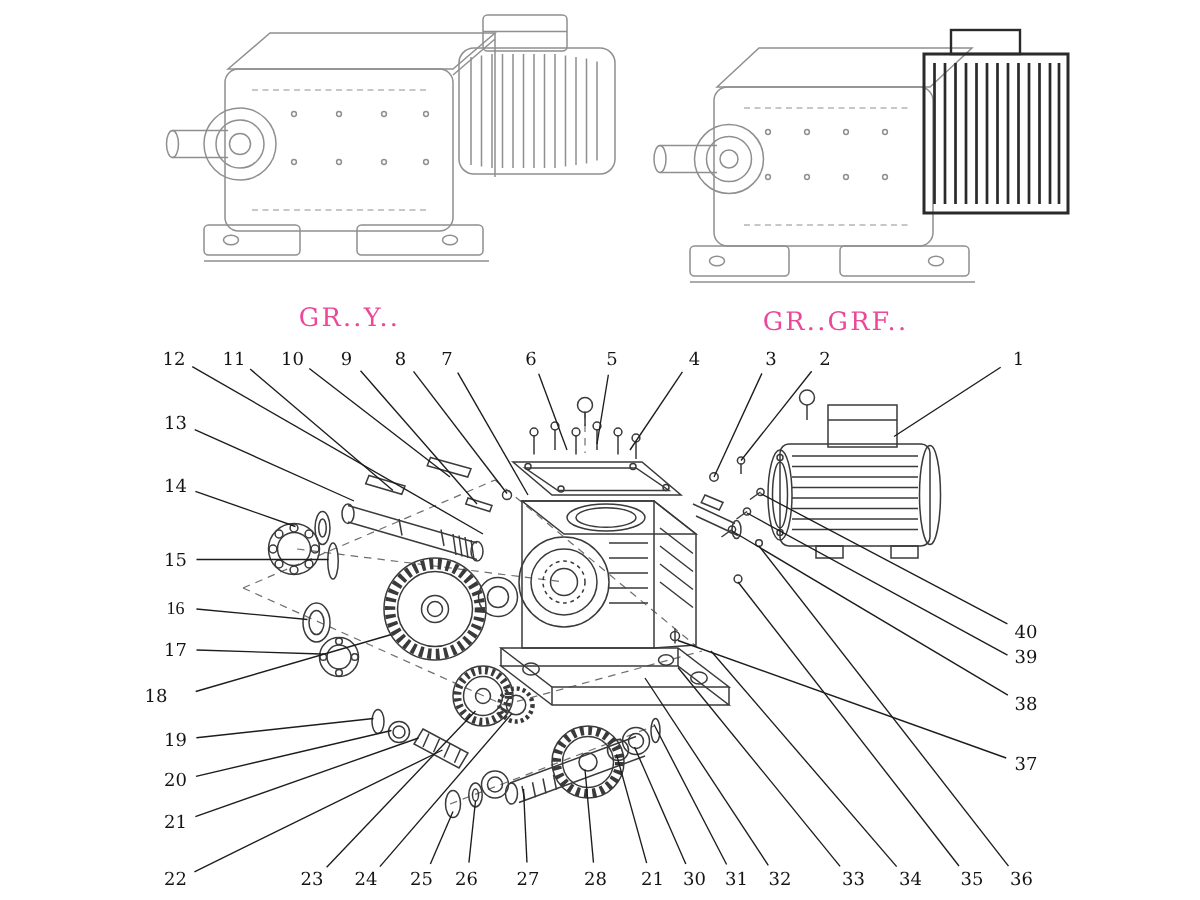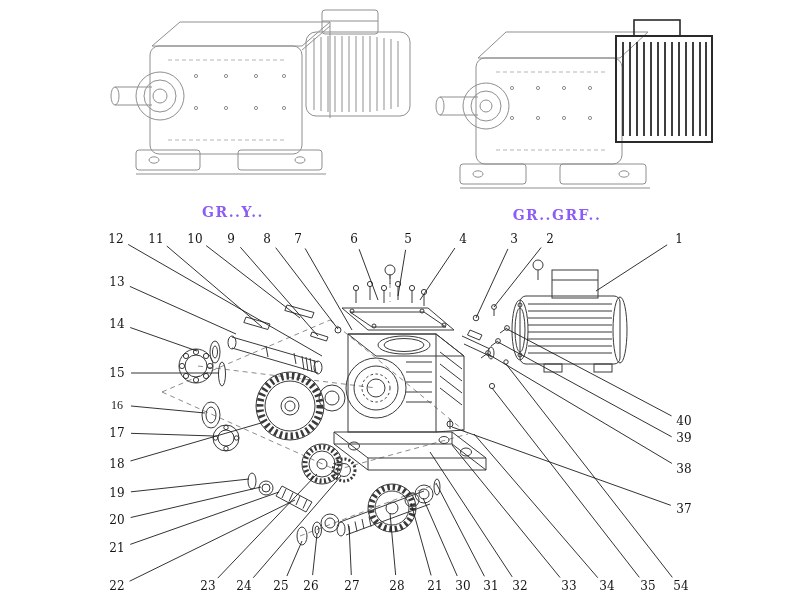--- a/index.html
+++ b/index.html
@@ -1,20 +1,20 @@
 <!DOCTYPE html>
 <html><head>
 <meta charset="utf-8">
 <style>
   html,body{margin:0;padding:0;background:#fff;}
   .page{position:relative;width:800px;height:600px;background:#ffffff;overflow:hidden;
         font-family:"DejaVu Serif", serif;}
   svg.scene{position:absolute;left:0;top:0;width:800px;height:600px;}
-  .variant-title{position:absolute;transform:translate(-50%,-50%);font-weight:bold;
-        font-size:14px;letter-spacing:1.5px;color:#8b5cf6;white-space:nowrap;}
+  .variant-title{position:absolute;transform:translate(-50%,-50%);font-weight:normal;
+        font-size:17px;letter-spacing:1.5px;color:#ec4899;white-space:nowrap;}
   .callout{position:absolute;transform:translate(-50%,-50%);font-size:12px;color:#141414;
         line-height:1;white-space:nowrap;}
   .callouts-layer{position:absolute;left:0;top:0;width:100%;height:100%;pointer-events:none;}
 </style>
 </head>
 <body>
 
 <div class="page">
 
   <svg class="scene" viewBox="0 0 800 600">
@@ -347,37 +347,37 @@
       <div class="callout" style="left: 267px; top: 239px;">8</div>
       <div class="callout" style="left: 231px; top: 239px;">9</div>
       <div class="callout" style="left: 195px; top: 239px;">10</div>
       <div class="callout" style="left: 156px; top: 239px;">11</div>
       <div class="callout" style="left: 116px; top: 239px;">12</div>
       <div class="callout" style="left: 117px; top: 282px; text-align: right;">13</div>
       <div class="callout" style="left: 117px; top: 324px;">14</div>
       <div class="callout" style="left: 117px; top: 373px;">15</div>
       <div class="callout" style="left: 117px; top: 405px; font-family: Liberation Serif, serif;">16</div>
       <div class="callout" style="left: 117px; top: 433px;">17</div>
-      <div class="callout" style="left: 117px; top: 464px;">18</div>
+      <div class="callout" style="left: 104px; top: 464px;">18</div>
       <div class="callout" style="left: 117px; top: 493px;">19</div>
       <div class="callout" style="left: 117px; top: 520px;">20</div>
       <div class="callout" style="left: 117px; top: 548px;">21</div>
       <div class="callout" style="left: 117px; top: 586px;">22</div>
       <div class="callout" style="left: 208px; top: 586px;">23</div>
       <div class="callout" style="left: 244px; top: 586px;">24</div>
       <div class="callout" style="left: 281px; top: 586px;">25</div>
       <div class="callout" style="left: 311px; top: 586px;">26</div>
       <div class="callout" style="left: 352px; top: 586px;">27</div>
       <div class="callout" style="left: 397px; top: 586px;">28</div>
       <div class="callout" style="left: 435px; top: 586px;">21</div>
       <div class="callout" style="left: 463px; top: 586px;">30</div>
       <div class="callout" style="left: 491px; top: 586px;">31</div>
       <div class="callout" style="left: 520px; top: 586px;">32</div>
       <div class="callout" style="left: 569px; top: 586px;">33</div>
       <div class="callout" style="left: 607px; top: 586px;">34</div>
       <div class="callout" style="left: 648px; top: 586px;">35</div>
-      <div class="callout" style="left: 681px; top: 586px;">54</div>
+      <div class="callout" style="left: 681px; top: 586px;">36</div>
       <div class="callout" style="left: 684px; top: 509px;">37</div>
       <div class="callout" style="left: 684px; top: 469px;">38</div>
       <div class="callout" style="left: 684px; top: 438px;">39</div>
       <div class="callout" style="left: 684px; top: 421px;">40</div>
     </div>
 </div>
 
 </body></html>

